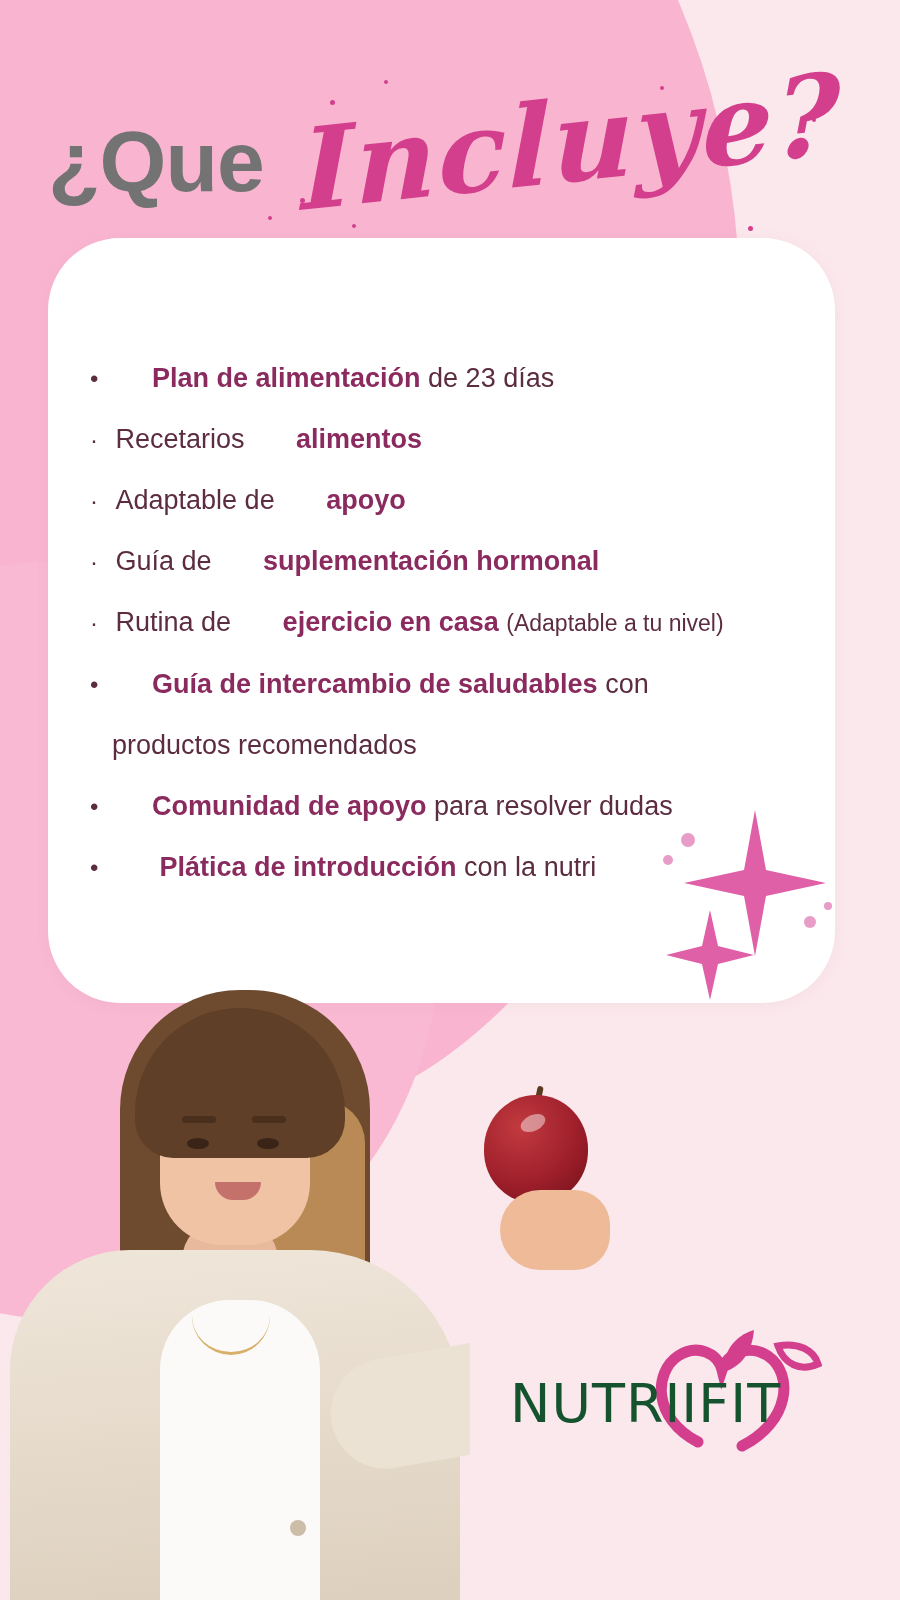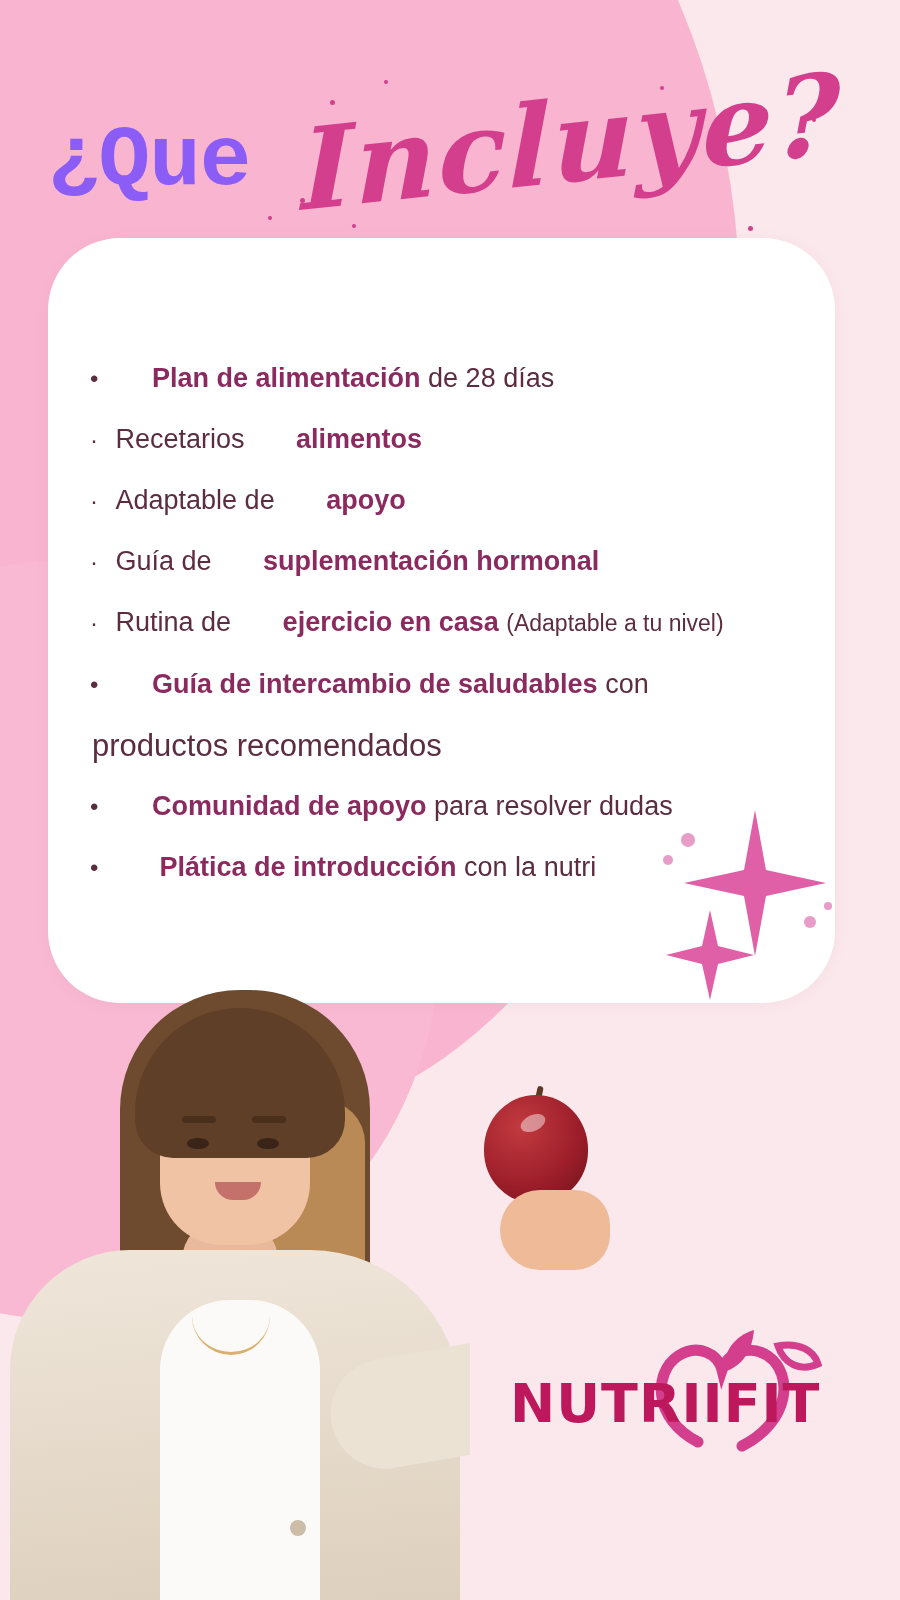--- a/index.html
+++ b/index.html
@@ -48,25 +48,25 @@
     position: absolute;
     left: 0;
     top: 58px;
     width: 900px;
     height: 170px;
   }
   .title-que {
     position: absolute;
     left: 48px;
     top: 60px;
-    font-family: Liberation Mono, monospace;
+    font-family: Liberation Sans, sans-serif;
     font-weight: bold;
     font-size: 86px;
     line-height: 1;
-    color: #8b5cf6;
+    color: #737373;
     letter-spacing: -1px;
   }
   .title-incluye {
     position: absolute;
     left: 300px;
     top: 28px;
     font-family: "DejaVu Serif", serif;
     font-style: italic;
     font-weight: bold;
     font-size: 112px;
@@ -110,22 +110,22 @@
   .bullet {
     width: 18px;
     flex: 0 0 18px;
     color: #5c2c40;
     font-size: 24px;
   }
   .txt { white-space: pre-wrap; }
   .b { font-weight: bold; color: #8a2a5e; margin-left: 44px; }
   .small { font-size: 23px; color: #5c2c40; }
   .cont-line {
-    margin-left: 2px;
-    font-size: 31px;
+    margin-left: 22px;
+    font-size: 27px;
     line-height: 61px;
     color: #5c2c40;
   }
 
   
   .sparkles {
     position: absolute;
     left: 650px;
     top: 800px;
     width: 190px;
@@ -300,24 +300,24 @@
     left: 502px;
     top: 1322px;
     width: 340px;
     height: 140px;
   }
   .logo-text {
     position: absolute;
     left: 8px;
     top: 50px;
     font-family: "DejaVu Sans", sans-serif;
-    font-weight: bold;
+    font-weight: normal;
     font-size: 54px;
     letter-spacing: 1px;
-    color: #be185d;
+    color: #14532d;
   }
 </style>
 </head>
 <body>
 
 <div class="canvas">
 
   <div class="bg-light"></div>
   <div class="bg-blob"></div>
   <div class="bg-blob2"></div>
@@ -334,21 +334,21 @@
     <div class="speck" style="left:660px;top:28px;width:4px;height:4px;"></div>
     <div class="speck" style="left:748px;top:168px;width:5px;height:5px;"></div>
     <div class="speck" style="left:812px;top:60px;width:4px;height:4px;"></div>
   </div>
 
   <div class="card"></div>
 
   <div class="list">
       <div class="list-item">
         <span class="bullet">•</span>
-        <span class="txt"><span class="b">Plan de alimentación </span><span>de 28 días</span></span>
+        <span class="txt"><span class="b">Plan de alimentación </span><span>de 23 días</span></span>
       </div>
       <div class="list-item">
         <span class="bullet">·</span>
         <span class="txt"><span> Recetarios </span><span class="b">alimentos</span></span>
       </div>
       <div class="list-item">
         <span class="bullet">·</span>
         <span class="txt"><span> Adaptable de </span><span class="b">apoyo</span></span>
       </div>
       <div class="list-item">

